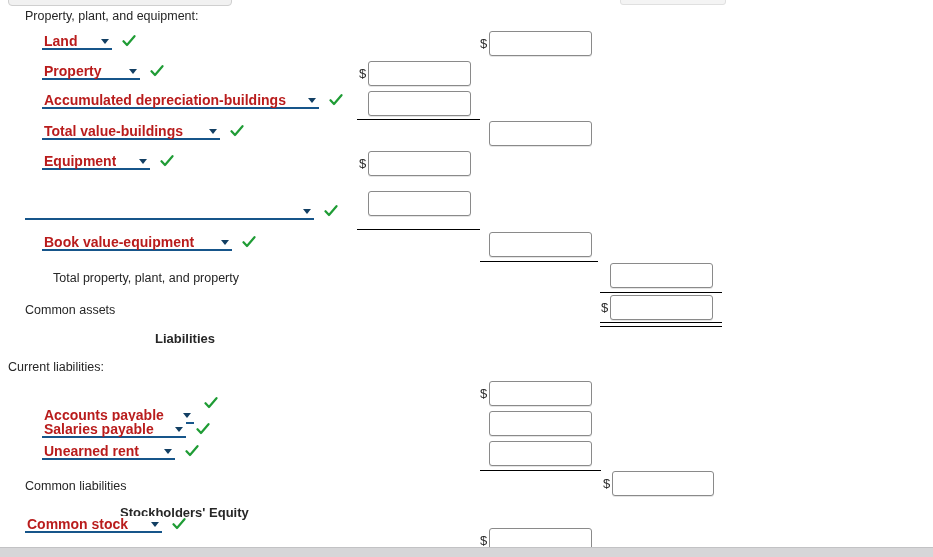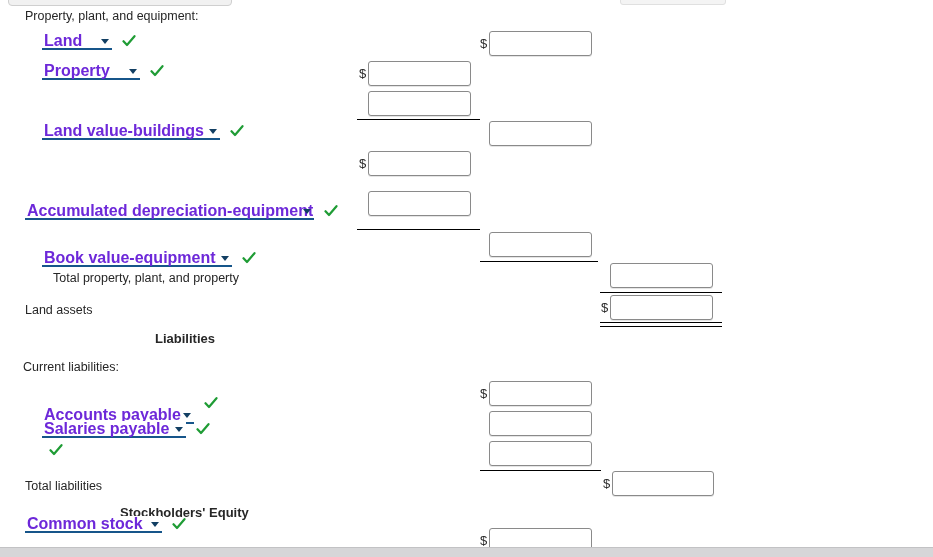--- a/index.html
+++ b/index.html
@@ -79,23 +79,23 @@
     white-space: nowrap;
   }
   .sel {
     display: inline-block;
     position: relative;
     height: 17px;
     box-sizing: border-box;
     border: 0;
     border-bottom: 2px solid #16558a;
     background: #ffffff;
-    color: #6d28d9;
+    color: #b91c1c;
     font-family: "Liberation Sans", "DejaVu Sans", sans-serif;
-    font-size: 16px;
+    font-size: 14px;
     font-weight: bold;
     line-height: 16px;
     padding: 0 16px 0 2px;
     vertical-align: middle;
     text-align: left;
     cursor: pointer;
   }
   .sel .sel-text {
     display: inline-block;
     overflow: hidden;
@@ -182,79 +182,100 @@
     </span>
     <span class="tick">
       <svg width="14" height="14" viewBox="0 0 14 14">
           <path d="M1.5 7.2 L5 11 L12.5 2.2" stroke="#1f9c35" stroke-width="2.2" fill="none" stroke-linecap="round" stroke-linejoin="round"></path>
         </svg>
     </span>
   </div>
   <div class="dollar" style="left:359px; top:66px;">$</div>
   <div class="field" style="left:368px; top:61px; width:103px;"></div>
 
+  <div class="sel-wrap" style="left:42px; top:92px;">
+    <span class="sel" style="width:277px;">
+      <span class="sel-text">Accumulated depreciation-buildings</span>
+      <span class="arrow"></span>
+    </span>
+    <span class="tick">
+      <svg width="14" height="14" viewBox="0 0 14 14">
+          <path d="M1.5 7.2 L5 11 L12.5 2.2" stroke="#1f9c35" stroke-width="2.2" fill="none" stroke-linecap="round" stroke-linejoin="round"></path>
+        </svg>
+    </span>
+  </div>
   <div class="field" style="left:368px; top:91px; width:103px;"></div>
   <div class="rule" style="left:357px; top:119px; width:123px;"></div>
 
   <div class="sel-wrap" style="left:42px; top:123px;">
     <span class="sel" style="width:178px;">
-      <span class="sel-text">Land value-buildings</span>
+      <span class="sel-text">Total value-buildings</span>
       <span class="arrow"></span>
     </span>
     <span class="tick">
       <svg width="14" height="14" viewBox="0 0 14 14">
           <path d="M1.5 7.2 L5 11 L12.5 2.2" stroke="#1f9c35" stroke-width="2.2" fill="none" stroke-linecap="round" stroke-linejoin="round"></path>
         </svg>
     </span>
   </div>
   <div class="field" style="left:489px; top:121px; width:103px;"></div>
 
+  <div class="sel-wrap" style="left:42px; top:153px;">
+    <span class="sel" style="width:108px;">
+      <span class="sel-text">Equipment</span>
+      <span class="arrow"></span>
+    </span>
+    <span class="tick">
+      <svg width="14" height="14" viewBox="0 0 14 14">
+          <path d="M1.5 7.2 L5 11 L12.5 2.2" stroke="#1f9c35" stroke-width="2.2" fill="none" stroke-linecap="round" stroke-linejoin="round"></path>
+        </svg>
+    </span>
+  </div>
   <div class="dollar" style="left:359px; top:156px;">$</div>
   <div class="field" style="left:368px; top:151px; width:103px;"></div>
 
   <div class="sel-wrap" style="left:25px; top:203px;">
     <span class="sel" style="width:289px;">
-      <span class="sel-text">Accumulated depreciation-equipment</span>
       <span class="arrow"></span>
     </span>
     <span class="tick">
       <svg width="14" height="14" viewBox="0 0 14 14">
           <path d="M1.5 7.2 L5 11 L12.5 2.2" stroke="#1f9c35" stroke-width="2.2" fill="none" stroke-linecap="round" stroke-linejoin="round"></path>
         </svg>
     </span>
   </div>
   <div class="field" style="left:368px; top:191px; width:103px;"></div>
   <div class="rule" style="left:357px; top:229px; width:123px;"></div>
 
-  <div class="sel-wrap" style="left:42px; top:234px;margin-top:16px;">
+  <div class="sel-wrap" style="left:42px; top:234px;">
     <span class="sel" style="width:190px;">
       <span class="sel-text">Book value-equipment</span>
       <span class="arrow"></span>
     </span>
     <span class="tick">
       <svg width="14" height="14" viewBox="0 0 14 14">
           <path d="M1.5 7.2 L5 11 L12.5 2.2" stroke="#1f9c35" stroke-width="2.2" fill="none" stroke-linecap="round" stroke-linejoin="round"></path>
         </svg>
     </span>
   </div>
   <div class="field" style="left:489px; top:232px; width:103px;"></div>
   <div class="rule" style="left:480px; top:261px; width:118px;"></div>
 
   <div class="label" style="left:53px; top:270px;">Total property, plant, and property</div>
   <div class="field" style="left:610px; top:263px; width:103px;"></div>
   <div class="rule" style="left:600px; top:292px; width:122px;"></div>
 
-  <div class="label" style="left:25px; top:302px;">Land assets</div>
+  <div class="label" style="left:25px; top:302px;">Common assets</div>
   <div class="dollar" style="left:601px; top:300px;">$</div>
   <div class="field" style="left:610px; top:295px; width:103px;"></div>
   <div class="rule dbl" style="left:600px; top:322px; width:122px;"></div>
 
   <div class="label bold" style="left:155px; top:331px;">Liabilities</div>
 
-  <div class="label" style="left:23px; top:359px;text-align:right;">Current liabilities:</div>
+  <div class="label" style="left:8px; top:359px;text-align:right;">Current liabilities:</div>
 
   <div class="sel-wrap" style="left:42px; top:383px;">
     <span class="sel" style="width:152px;margin-top:24px;">
       <span class="sel-text">Accounts payable</span>
       <span class="arrow"></span>
     </span>
     <span class="tick">
       <svg width="14" height="14" viewBox="0 0 14 14">
           <path d="M1.5 7.2 L5 11 L12.5 2.2" stroke="#1f9c35" stroke-width="2.2" fill="none" stroke-linecap="round" stroke-linejoin="round"></path>
         </svg>
@@ -270,30 +291,34 @@
     </span>
     <span class="tick">
       <svg width="14" height="14" viewBox="0 0 14 14">
           <path d="M1.5 7.2 L5 11 L12.5 2.2" stroke="#1f9c35" stroke-width="2.2" fill="none" stroke-linecap="round" stroke-linejoin="round"></path>
         </svg>
     </span>
   </div>
   <div class="field" style="left:489px; top:411px; width:103px;"></div>
 
   <div class="sel-wrap" style="left:42px; top:443px;">
+    <span class="sel" style="width:133px;">
+      <span class="sel-text">Unearned rent</span>
+      <span class="arrow"></span>
+    </span>
     <span class="tick">
       <svg width="14" height="14" viewBox="0 0 14 14">
           <path d="M1.5 7.2 L5 11 L12.5 2.2" stroke="#1f9c35" stroke-width="2.2" fill="none" stroke-linecap="round" stroke-linejoin="round"></path>
         </svg>
     </span>
   </div>
   <div class="field" style="left:489px; top:441px; width:103px;"></div>
   <div class="rule" style="left:480px; top:470px; width:121px;"></div>
 
-  <div class="label" style="left:25px; top:478px;">Total liabilities</div>
+  <div class="label" style="left:25px; top:478px;">Common liabilities</div>
   <div class="dollar" style="left:603px; top:476px;">$</div>
   <div class="field" style="left:612px; top:471px; width:102px;"></div>
 
   <div class="label bold" style="left:120px; top:505px;">Stockholders' Equity</div>
 
   <div class="sel-wrap" style="left:25px; top:516px;">
     <span class="sel" style="width:137px;">
       <span class="sel-text">Common stock</span>
       <span class="arrow"></span>
     </span>

